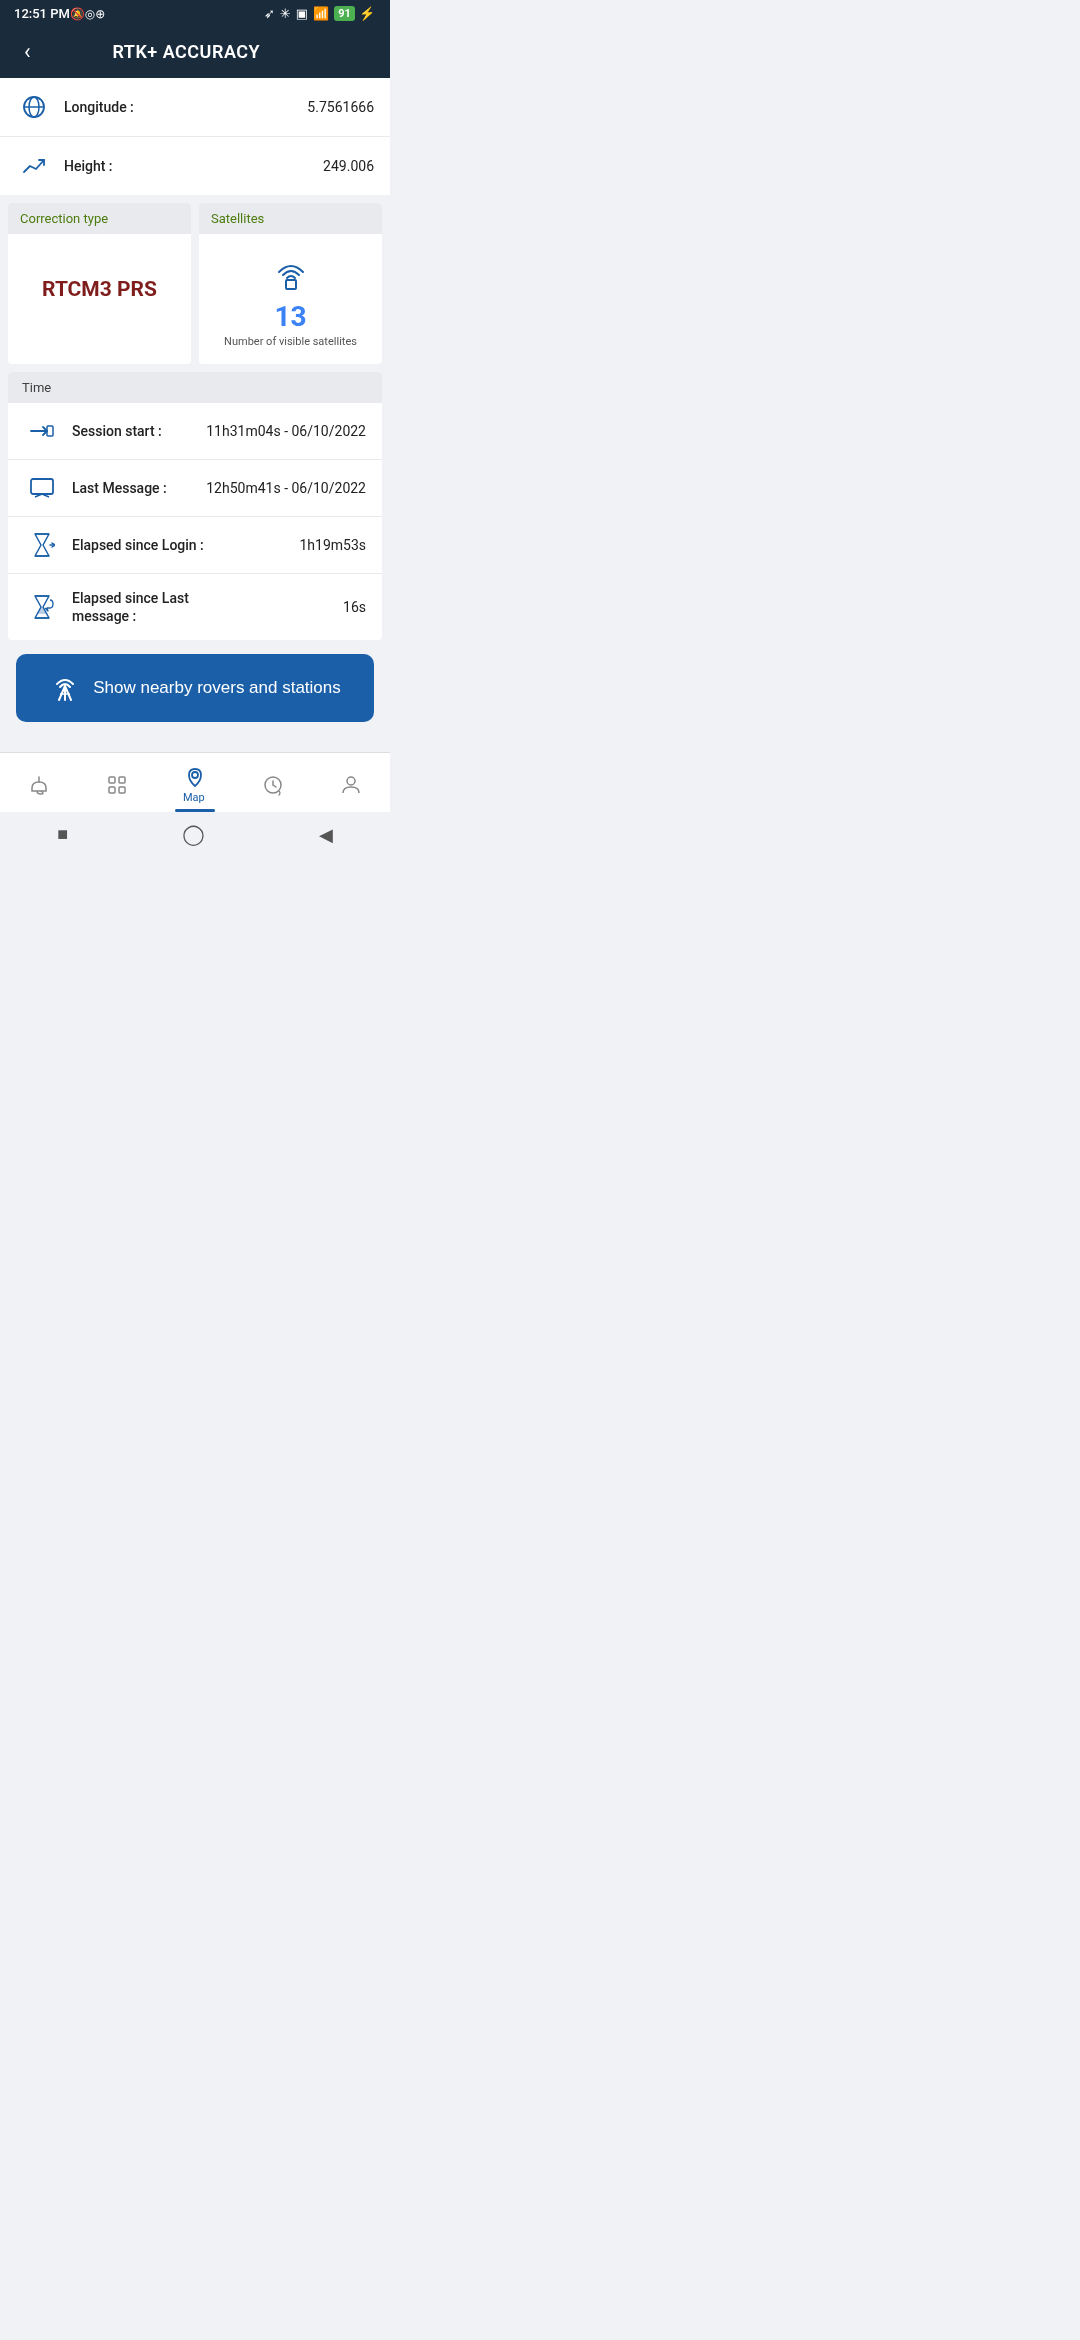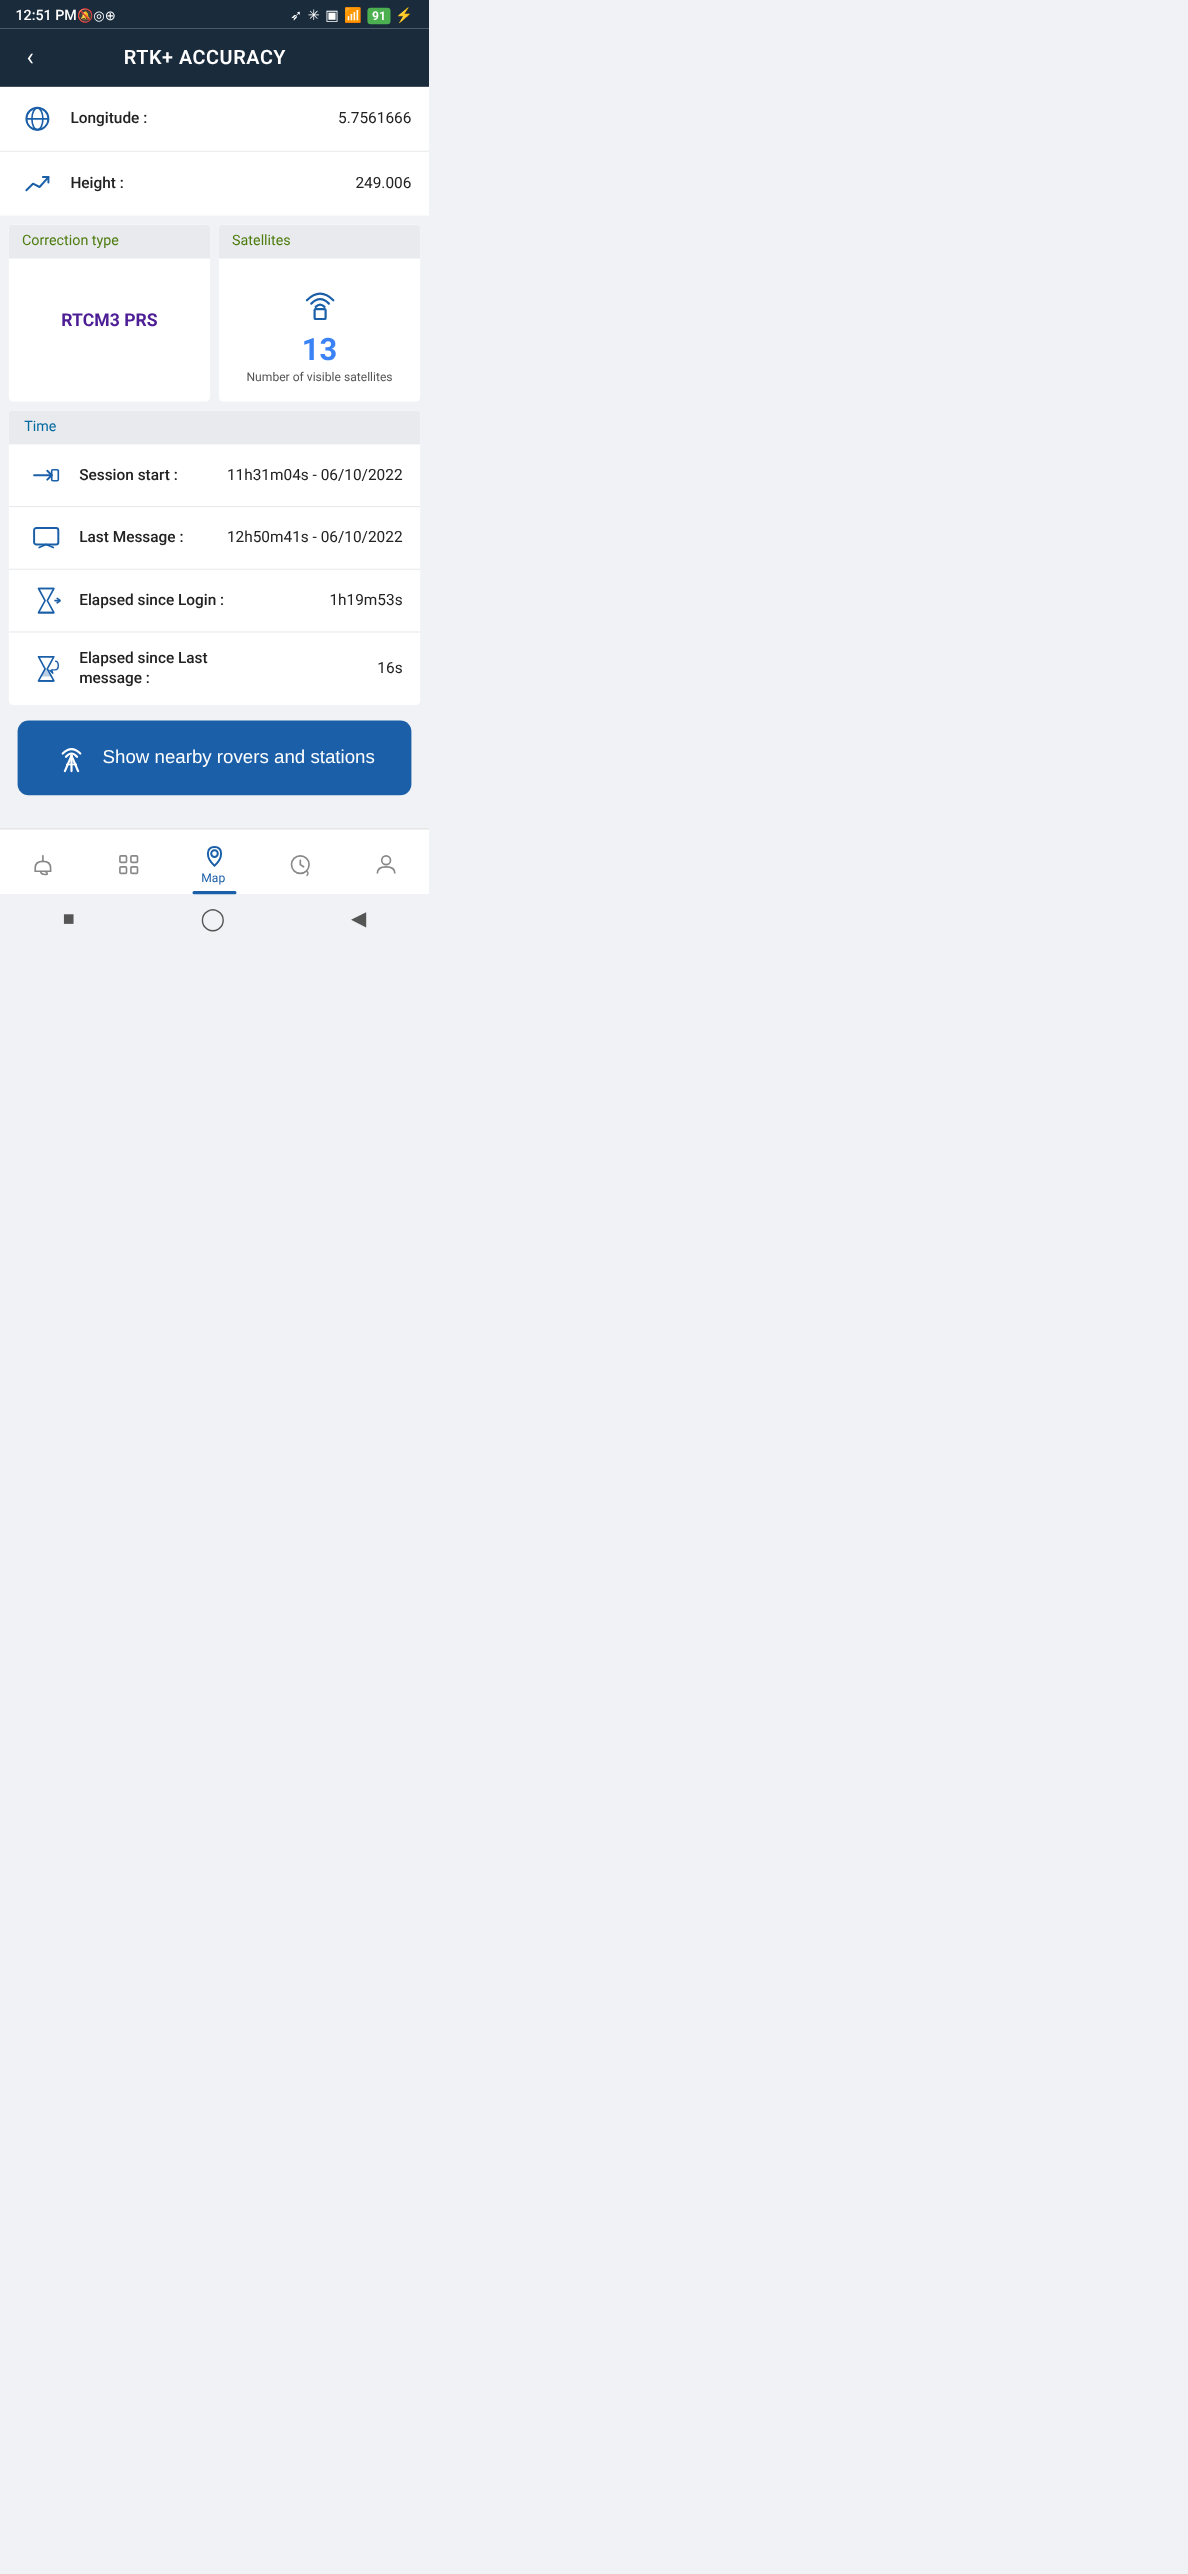--- a/index.html
+++ b/index.html
@@ -114,23 +114,23 @@
     }
     .panel-body {
       padding: 16px 12px;
       display: flex;
       flex-direction: column;
       align-items: center;
       justify-content: center;
       min-height: 110px;
     }
     .correction-value {
-      font-size: 16px;
+      font-size: 21px;
       font-weight: 700;
-      color: #4c1d95;
+      color: #7f1d1d;
       text-align: right;
     }
 
     
     .sat-count {
       font-size: 28px;
       font-weight: 700;
       color: #3b82f6;
       margin-top: 6px;
     }
@@ -145,21 +145,21 @@
     .section-card {
       background: white;
       margin: 8px 8px;
       border-radius: 4px;
       overflow: hidden;
     }
     .section-header {
       background: #e8eaed;
       padding: 8px 14px;
       font-size: 13px;
-      color: #0369a1;
+      color: #404040;
     }
 
     
     .btn-nearby {
       display: flex;
       align-items: center;
       justify-content: center;
       gap: 12px;
       background: #1a5fa8;
       color: white;

